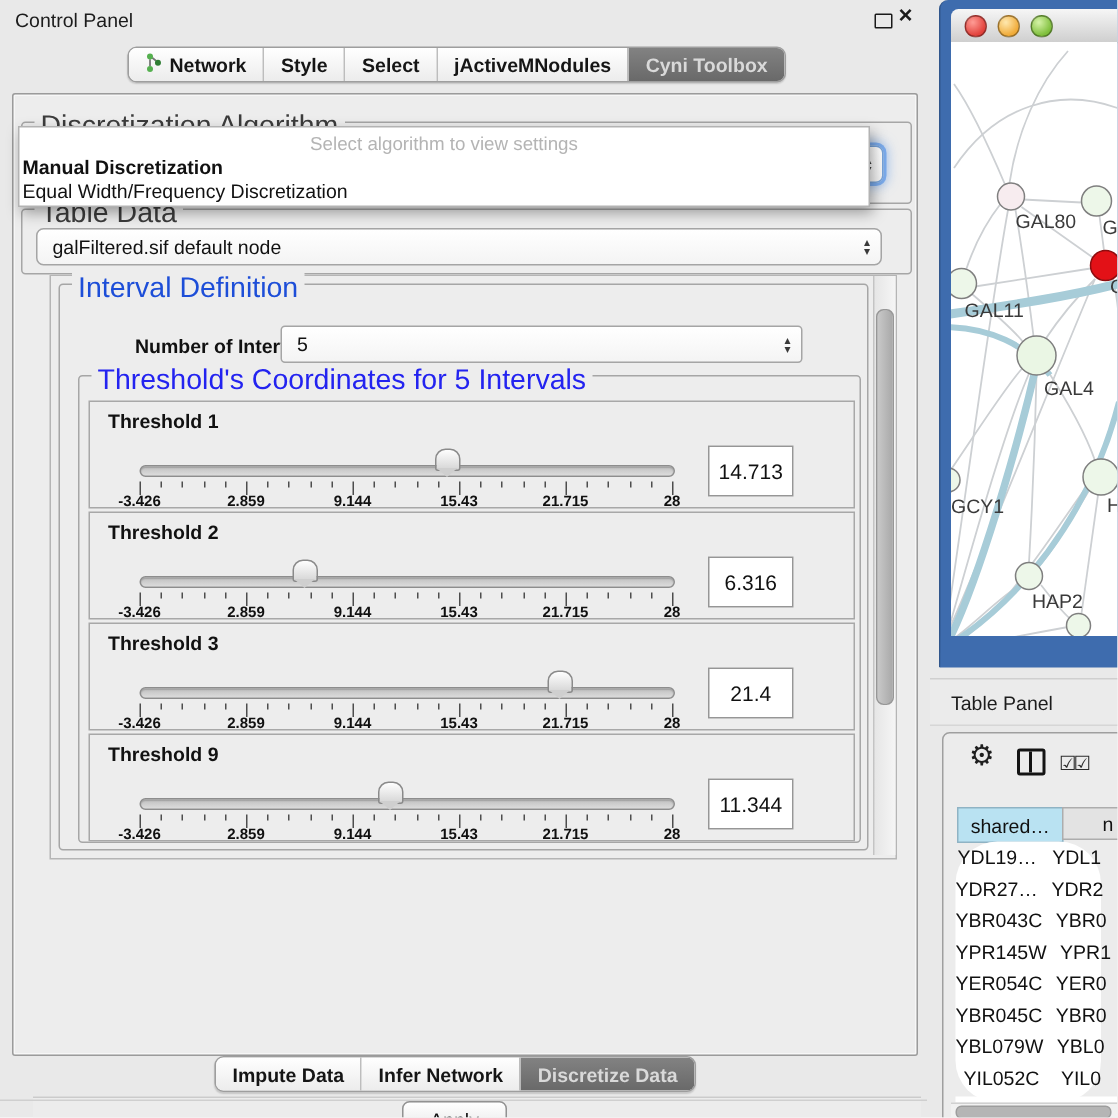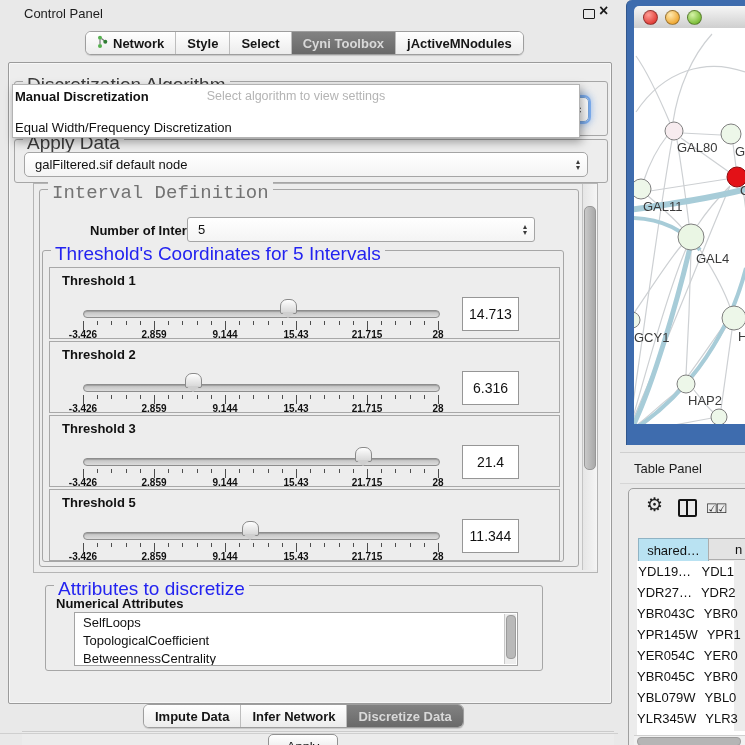--- a/index.html
+++ b/index.html
@@ -1,36 +1,36 @@
 <!DOCTYPE html>
 <html><head>
 <meta charset="utf-8">
 <style>
   html,body{margin:0;padding:0;}
   #app{position:relative;width:745px;height:745px;background:#e9e9e9;
        font-family:"Liberation Sans",sans-serif;overflow:hidden;color:#111;}
   .abs{position:absolute;}
   
-  .cp-title{left:24px;top:6px;font-size:13px;color:#1c1c1c;}
+  .cp-title{left:10px;top:6px;font-size:13px;color:#1c1c1c;}
   .float-ic{left:583px;top:9px;width:10px;height:8px;border:1.5px solid #1a1a1a;border-radius:1px;}
   .close-ic{left:599px;top:2px;font-size:16px;font-weight:bold;color:#1a1a1a;}
   
   .tabbar{display:flex;height:22px;border:1px solid #9e9e9e;border-radius:6px;overflow:hidden;
           background:#fff;font-size:13px;font-weight:600;box-shadow:0 1px 1px rgba(0,0,0,.15);}
   .tab{display:flex;align-items:center;gap:5px;padding:0 11px;background:linear-gradient(#ffffff,#ececec);color:#151515;white-space:nowrap;}
   .tab.sel{background:linear-gradient(#828282,#696969);color:#d9d9d9;}
   .tab+.tab{border-left:1px solid #bdbdbd;}
   
   .content{left:8px;top:62px;width:602px;height:640px;border:1px solid #9b9b9b;border-radius:2px;
            background:#ededed;box-shadow:inset 0 0 0 1px #f7f7f7;}
   .hline{left:0;top:733px;width:618px;height:0;border-top:1px solid #cfcfcf;}
   
   .grp{position:absolute;border:1px solid #a6a6a6;border-radius:3px;}
   .grp-title{position:absolute;top:-8px;left:8px;background:#ededed;padding:0 4px;font-size:19px;white-space:nowrap;}
-  .t-dark{color:#3c3c3c;} .t-green{color:#737373;font-family:Liberation Mono, monospace;} .t-blue{color:#2323f0;}
+  .t-dark{color:#3c3c3c;} .t-green{color:#1d4ed8;} .t-blue{color:#2323f0;}
   
   .combo{position:absolute;background:linear-gradient(#ffffff,#f4f4f4);border:1px solid #a5a5a5;
          border-radius:5px;font-size:13px;display:flex;align-items:center;padding:0 10px;}
   .spin{position:absolute;right:7px;top:50%;transform:translateY(-50%);display:flex;flex-direction:column;
         font-size:8px;line-height:6px;color:#3a3a3a;}
   .focus-ring{box-shadow:0 0 0 2px rgba(105,160,235,.8),0 0 7px 3px rgba(105,160,235,.55);border-color:#76a3da;}
   
   .popup{left:12px;top:84px;width:566px;height:52px;background:#fff;border:1px solid #b3b3b3;
          box-shadow:2px 4px 9px rgba(0,0,0,.35);z-index:40;font-size:13px;}
   .popup .hint{position:absolute;left:0;right:0;top:4px;text-align:center;color:#b4b4b4;font-size:12.5px;}
@@ -77,21 +77,21 @@
                display:flex;align-items:center;padding-left:14px;font-size:13px;color:#1c1c1c;}
   .tp-box{left:628px;top:488px;width:130px;height:270px;border:1px solid #9f9f9f;border-radius:5px;background:#ececec;overflow:hidden;}
   .gear-ic{left:646px;top:495px;font-size:19px;color:#1f1f1f;line-height:19px;}
   .split-ic{left:678px;top:499px;width:15px;height:14px;border:2px solid #141414;border-radius:2px;}
   .split-ic::after{content:"";position:absolute;left:6px;top:0;width:2px;height:14px;background:#141414;}
   .checks-ic{left:706px;top:501px;font-size:13px;color:#2b2b2b;letter-spacing:-2px;}
   .thead-c1{left:638px;top:538px;width:69px;height:22px;background:#b9e2f2;border:1px solid #8fb3c4;
             font-size:13px;display:flex;align-items:center;justify-content:center;}
   .thead-c2{left:708px;top:538px;width:90px;height:22px;background:#e3e3e3;border:1px solid #adadad;
             font-size:13px;display:flex;align-items:center;padding-left:26px;box-sizing:border-box;}
-  .tbody{left:637px;top:561px;width:97px;height:174px;background:#fff;}
+  .tbody{left:637px;top:561px;width:97px;height:174px;background:#fff;border-radius:28px;}
   .trow{display:flex;height:21px;font-size:13px;}
   .trow .c1{width:70px;text-align:center;line-height:21px;}
   .trow .c2{padding-left:9px;line-height:21px;white-space:nowrap;}
   .hsb{left:634px;top:735px;width:111px;height:9px;background:#f1f1f1;border-top:1px solid #d0d0d0;z-index:5;}
   .hsb-thumb{position:absolute;left:3px;top:1px;width:102px;height:7px;border-radius:4px;background:#b5b5b5;border:1px solid #9d9d9d;}
   .white-under{left:637px;top:731px;width:108px;height:4px;background:#fff;}
 </style>
 </head>
 <body>
 
@@ -110,42 +110,42 @@
             <circle cx="8.3" cy="6.8" r="2" fill="#2f7d33"></circle>
           </svg></span>
         <span>Network</span>
       </div>
       <div class="tab">
         <span>Style</span>
       </div>
       <div class="tab">
         <span>Select</span>
       </div>
+      <div class="tab">
+        <span>jActiveMNodules</span>
+      </div>
       <div class="tab sel">
         <span>Cyni Toolbox</span>
-      </div>
-      <div class="tab">
-        <span>jActiveMNodules</span>
       </div>
     </div>
 
   <div class="abs content">
 
     <div class="grp" style="left:5px;top:18px;width:592px;height:53px;">
       <div class="grp-title t-dark">Discretization Algorithm</div>
     </div>
     <div class="combo focus-ring" style="left:14px;top:34px;width:544px;height:23px;">
       <span class="spin">
           <span>▴</span>
           <span>▾</span>
         </span>
     </div>
 
     <div class="grp" style="left:5px;top:76px;width:592px;height:42px;">
-      <div class="grp-title t-dark">Apply Data</div>
+      <div class="grp-title t-dark">Table Data</div>
       <div class="combo" style="left:9px;top:12px;width:542px;height:23px;">
         <span>galFiltered.sif default node</span>
         <span class="spin">
             <span>▴</span>
             <span>▾</span>
           </span>
       </div>
     </div>
 
     <div class="abs viewport" style="left:24px;top:120px;">
@@ -154,21 +154,21 @@
 
         <div class="abs" style="left:50px;top:33px;font-size:13px;font-weight:bold;">Number of Intervals</div>
         <div class="combo" style="left:147px;top:27px;width:326px;height:23px;border-radius:3px;">
           <span>5</span>
           <span class="spin">
               <span>▴</span>
               <span>▾</span>
             </span>
         </div>
 
-        <div class="grp" style="left:2px;top:60px;width:520px;height:310px;text-decoration:underline;">
+        <div class="grp" style="left:12px;top:60px;width:520px;height:310px;text-decoration:underline;">
           <div class="grp-title t-blue" style="background:#ededed;">Threshold's Coordinates for 5 Intervals</div>
 
           <div class="th-row" style="top:16px;">
             <div class="th-label">Threshold 1</div>
             <div class="track"></div>
             <div class="ticks">
                 <div class="tick major" style="left: 33px;"></div>
                 <div class="tick" style="left: 47.2px;"></div>
                 <div class="tick" style="left: 61.4px;"></div>
                 <div class="tick" style="left: 75.6px;"></div>
@@ -278,21 +278,21 @@
                 <div class="ticklab" style="left: 104px;">2.859</div>
                 <div class="ticklab" style="left: 175px;">9.144</div>
                 <div class="ticklab" style="left: 246px;">15.43</div>
                 <div class="ticklab" style="left: 317px;">21.715</div>
                 <div class="ticklab" style="left: 388px;">28</div>
               </div>
             <div class="handle" style="left: 305.444px;"></div>
             <div class="valbox">21.4</div>
           </div>
           <div class="th-row" style="top:238px;">
-            <div class="th-label">Threshold 5</div>
+            <div class="th-label">Threshold 9</div>
             <div class="track"></div>
             <div class="ticks">
                 <div class="tick major" style="left: 33px;"></div>
                 <div class="tick" style="left: 47.2px;"></div>
                 <div class="tick" style="left: 61.4px;"></div>
                 <div class="tick" style="left: 75.6px;"></div>
                 <div class="tick" style="left: 89.8px;"></div>
                 <div class="tick major" style="left: 104px;"></div>
                 <div class="tick" style="left: 118.2px;"></div>
                 <div class="tick" style="left: 132.4px;"></div>
@@ -323,42 +323,30 @@
               </div>
             <div class="handle" style="left: 191.848px;"></div>
             <div class="valbox">11.344</div>
           </div>
         </div>
       </div>
     </div>
     <div class="abs vsb-track" style="left:573px;top:121px;"></div>
     <div class="abs vsb-thumb" style="left:575px;top:143px;"></div>
 
-    <div class="grp" style="left:36px;top:522px;width:496px;height:84px;">
-      <div class="grp-title t-blue">Attributes to discretize</div>
-      <div class="abs" style="left:10px;top:10px;font-size:13px;font-weight:bold;">Numerical Attributes</div>
-      <div class="attr-list">
-        <div class="attr-item">SelfLoops</div>
-          <div class="attr-item">TopologicalCoefficient</div>
-          <div class="attr-item">BetweennessCentrality</div>
-          <div class="list-sb">
-          <div class="list-sb-thumb"></div>
-        </div>
-      </div>
-    </div>
 
     <div class="abs apply-strip"></div>
     <div class="btn" style="left:259px;top:671px;width:68px;height:23px;">
       <span>Apply</span>
     </div>
   </div>
 
   <div class="abs popup">
     <div class="hint">Select algorithm to view settings</div>
-    <div class="opt" style="top:4px;font-weight:bold;">Manual Discretization</div>
+    <div class="opt" style="top:19px;font-weight:bold;">Manual Discretization</div>
     <div class="opt" style="top:35px;">Equal Width/Frequency Discretization</div>
   </div>
 
   <div class="abs tabbar" style="left:143px;top:704px;">
       <div class="tab">
         <span>Impute Data</span>
       </div>
       <div class="tab">
         <span>Infer Network</span>
       </div>
@@ -454,24 +442,20 @@
       </div>
       <div class="trow">
         <div class="c1">YBR045C</div>
         <div class="c2">YBR0</div>
       </div>
       <div class="trow">
         <div class="c1">YBL079W</div>
         <div class="c2">YBL0</div>
       </div>
       <div class="trow">
-        <div class="c1">YLR345W</div>
-        <div class="c2">YLR3</div>
-      </div>
-      <div class="trow">
         <div class="c1">YIL052C</div>
         <div class="c2">YIL0</div>
       </div>
     </div>
   <div class="abs white-under"></div>
   <div class="abs hsb">
     <div class="hsb-thumb"></div>
   </div>
 
 </div>

